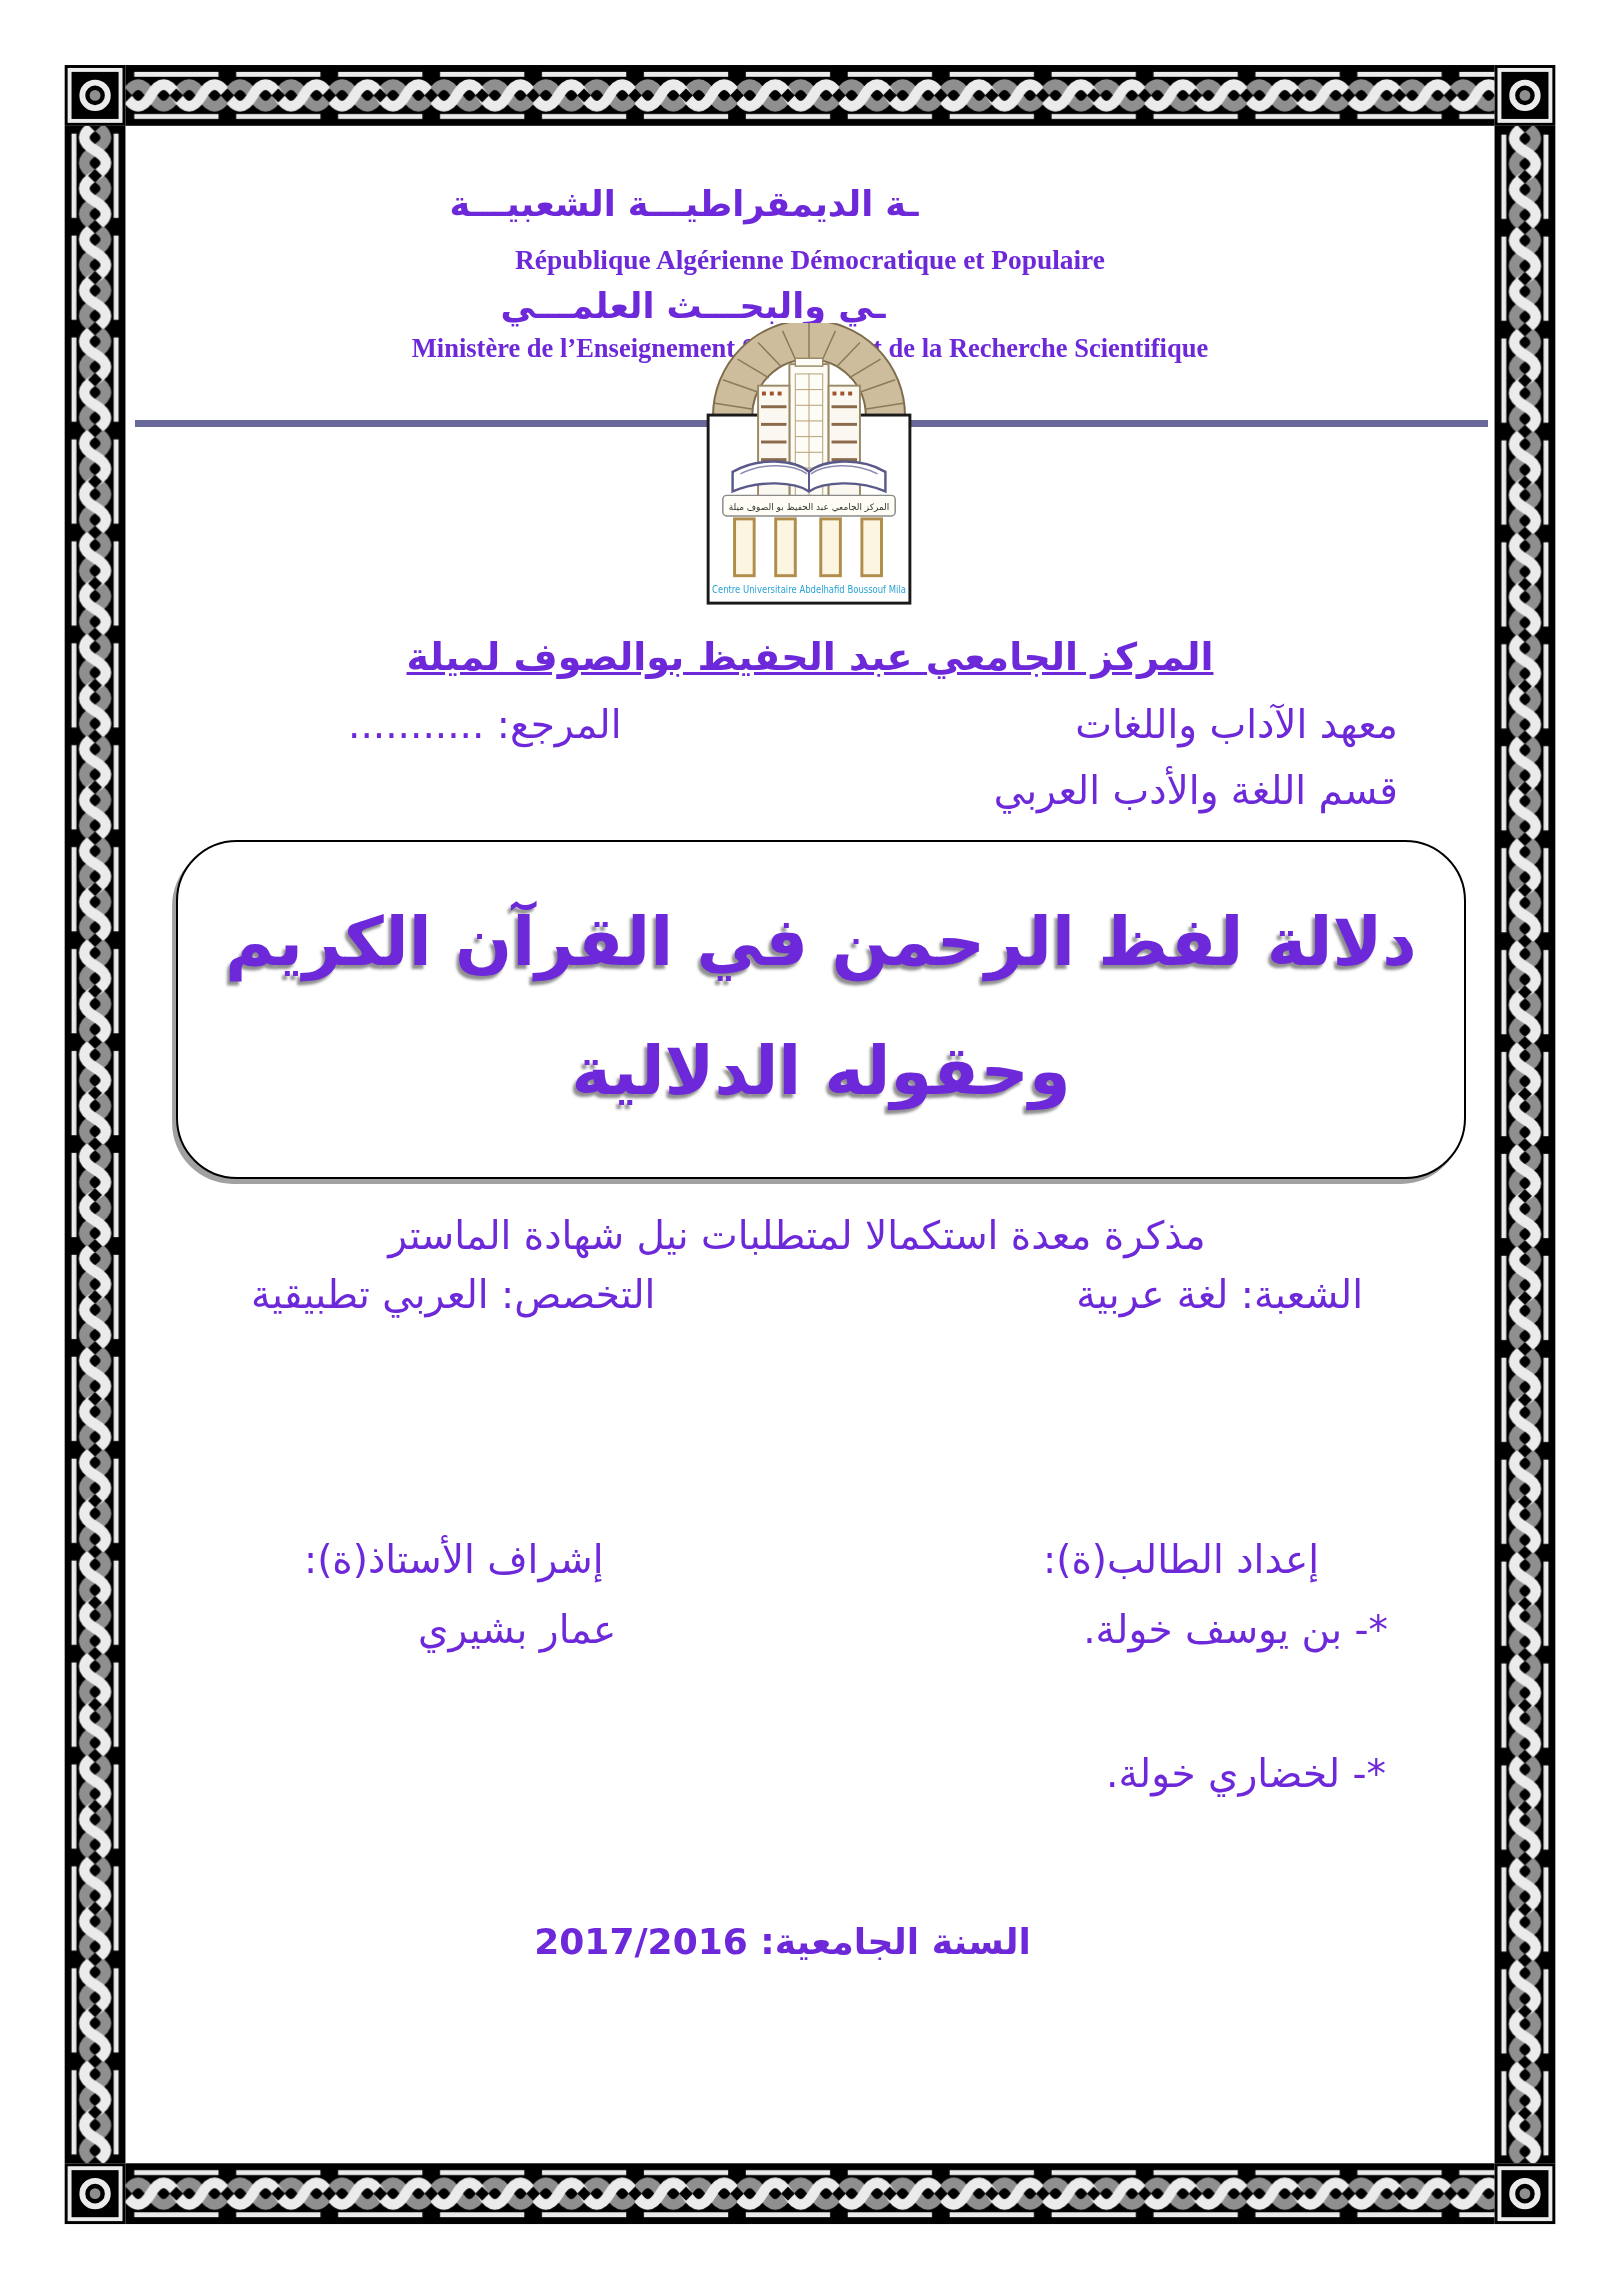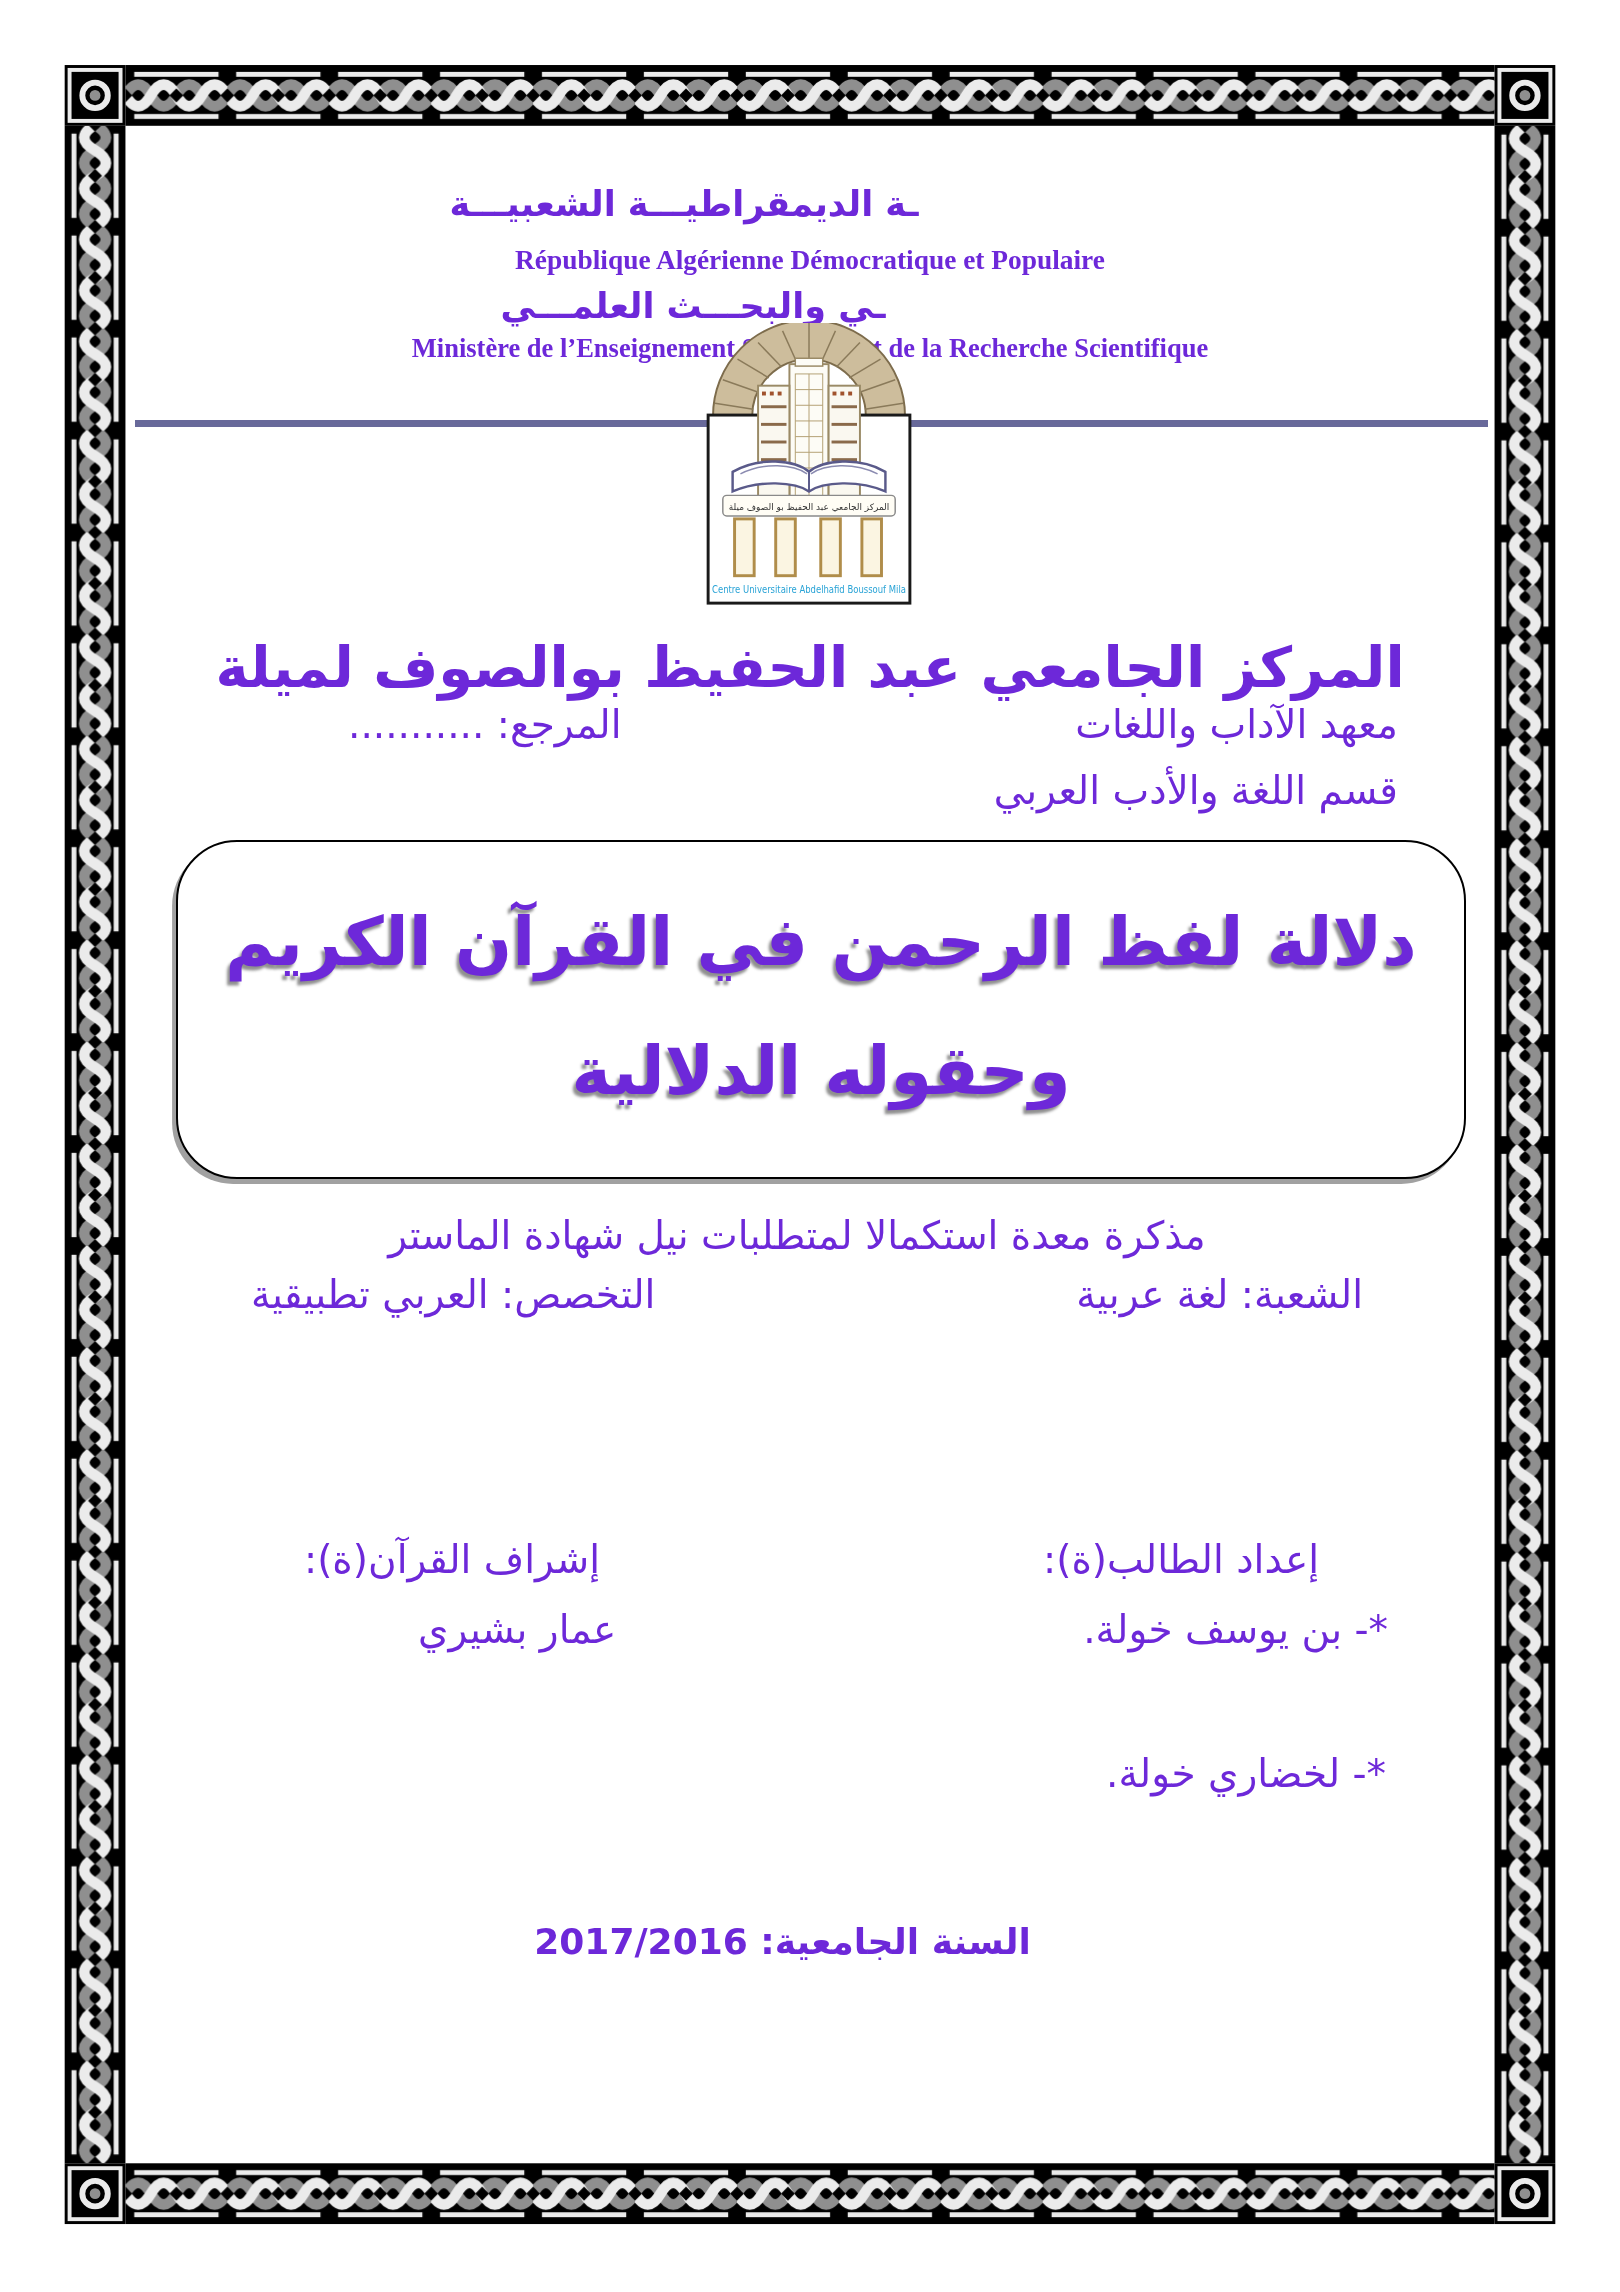--- a/index.html
+++ b/index.html
@@ -6,21 +6,21 @@
   .page{position:relative;width:1620px;height:2293px;background:#ffffff;overflow:hidden;
         font-family:"DejaVu Sans",sans-serif;color:#6d28d9;}
   .abs{position:absolute;}
   .centered{left:0;right:0;text-align:center;}
   .ar{direction:rtl;font-family:"DejaVu Sans",sans-serif;}
   .fr{font-family:"Liberation Serif","DejaVu Serif",serif;font-weight:bold;}
   .hdr-ar{font-size:35px;font-weight:bold;}
   .hdr-fr1{font-size:27.4px;}
   .hdr-fr2{font-size:26.5px;}
   .divider{height:6.9px;background:#68699a;}
-  .uni-name{font-size:56px;font-weight:bold;}
+  .uni-name{font-size:38px;font-weight:bold;text-decoration:underline;}
   .row2{display:flex;justify-content:space-between;direction:rtl;font-size:39px;}
   .line40{font-size:39px;}
   .title-box{border:2.9px solid #000;border-radius:61px;background:#fff;
              box-shadow:-3.9px 4.9px 0 rgba(130,130,130,0.75);
              display:flex;flex-direction:column;align-items:center;justify-content:flex-start;}
   .title-line{font-size:67px;font-weight:bold;direction:rtl;
               text-shadow:-2.9px 3.9px 2.9px #8f8f8f;white-space:nowrap;}
   .year{font-size:36px;font-weight:bold;padding-left:19px;}
   svg text{font-family:"DejaVu Sans",sans-serif;}
 </style>
@@ -199,21 +199,21 @@
     <span style="position:relative;left:-29px;margin-left:32px;">مذكرة معدة استكمالا لمتطلبات نيل شهادة الماستر</span>
   </div>
 
   <div class="abs row2" style="left:127px;top:1272px;width:1365px;box-sizing:border-box;padding:0 129px 0 124px;">
     <span class="ar">الشعبة: لغة عربية</span>
     <span class="ar">التخصص: العربي تطبيقية</span>
   </div>
 
   <div class="abs row2" style="left:127px;top:1537px;width:1365px;box-sizing:border-box;padding:0 173px 0 177px;">
     <span class="ar">إعداد الطالب(ة):</span>
-    <span class="ar">إشراف القرآن(ة):</span>
+    <span class="ar">إشراف الأستاذ(ة):</span>
   </div>
 
   <div class="abs row2" style="left:127px;top:1607px;width:1365px;box-sizing:border-box;padding:0 104px 0 291px;">
     <span class="ar">*- بن يوسف خولة.</span>
     <span class="ar">عمار بشيري</span>
   </div>
 
   <div class="abs ar line40" style="left:127px;top:1751px;width:1365px;box-sizing:border-box;padding-right:106px;text-align:right;">*- لخضاري خولة.</div>
 
   <div class="abs centered ar year" style="top:1921px;">

